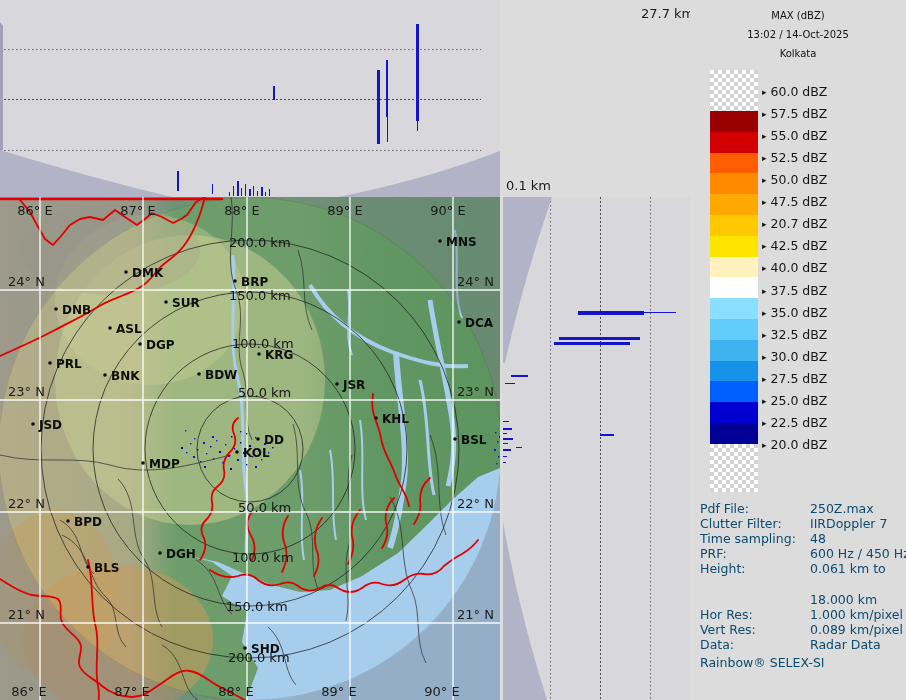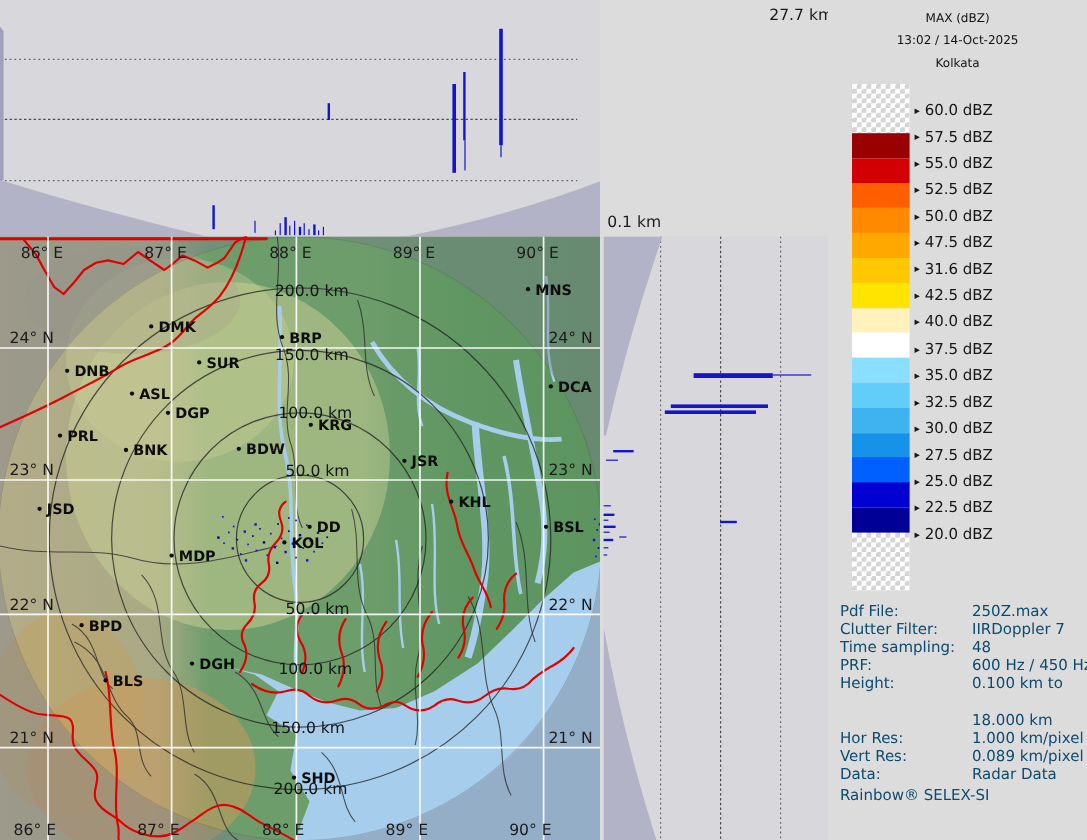--- a/index.html
+++ b/index.html
@@ -305,39 +305,39 @@
         <div class="swatch" style="top: 353px; height: 21.3px; background: rgb(0, 0, 150);"></div>
         <div class="swatch checker" style="top: 373.8px; height: 48px;"></div>
       </div>
     <div id="legend-labels" style="position: absolute; left: 0px; top: 0px;">
         <div class="lg-label" style="left: 72px; top: 84px;"><span class="lg-arrow">▸</span><span>60.0 dBZ</span></div>
         <div class="lg-label" style="left: 72px; top: 106.06px;"><span class="lg-arrow">▸</span><span>57.5 dBZ</span></div>
         <div class="lg-label" style="left: 72px; top: 128.12px;"><span class="lg-arrow">▸</span><span>55.0 dBZ</span></div>
         <div class="lg-label" style="left: 72px; top: 150.18px;"><span class="lg-arrow">▸</span><span>52.5 dBZ</span></div>
         <div class="lg-label" style="left: 72px; top: 172.24px;"><span class="lg-arrow">▸</span><span>50.0 dBZ</span></div>
         <div class="lg-label" style="left: 72px; top: 194.3px;"><span class="lg-arrow">▸</span><span>47.5 dBZ</span></div>
-        <div class="lg-label" style="left: 72px; top: 216.36px;"><span class="lg-arrow">▸</span><span>31.6 dBZ</span></div>
+        <div class="lg-label" style="left: 72px; top: 216.36px;"><span class="lg-arrow">▸</span><span>20.7 dBZ</span></div>
         <div class="lg-label" style="left: 72px; top: 238.42px;"><span class="lg-arrow">▸</span><span>42.5 dBZ</span></div>
         <div class="lg-label" style="left: 72px; top: 260.48px;"><span class="lg-arrow">▸</span><span>40.0 dBZ</span></div>
         <div class="lg-label" style="left: 72px; top: 282.54px;"><span class="lg-arrow">▸</span><span>37.5 dBZ</span></div>
         <div class="lg-label" style="left: 72px; top: 304.6px;"><span class="lg-arrow">▸</span><span>35.0 dBZ</span></div>
         <div class="lg-label" style="left: 72px; top: 326.66px;"><span class="lg-arrow">▸</span><span>32.5 dBZ</span></div>
         <div class="lg-label" style="left: 72px; top: 348.72px;"><span class="lg-arrow">▸</span><span>30.0 dBZ</span></div>
         <div class="lg-label" style="left: 72px; top: 370.78px; text-align: center;"><span class="lg-arrow">▸</span><span>27.5 dBZ</span></div>
         <div class="lg-label" style="left: 72px; top: 392.84px;"><span class="lg-arrow">▸</span><span>25.0 dBZ</span></div>
         <div class="lg-label" style="left: 72px; top: 414.9px;"><span class="lg-arrow">▸</span><span>22.5 dBZ</span></div>
         <div class="lg-label" style="left: 72px; top: 436.96px;"><span class="lg-arrow">▸</span><span>20.0 dBZ</span></div>
       </div>
     <div id="meta">
       <div id="meta-rows">
           <div class="meta-row"><span>Pdf File:</span><span class="meta-val">250Z.max</span></div>
           <div class="meta-row"><span>Clutter Filter:</span><span class="meta-val">IIRDoppler 7</span></div>
           <div class="meta-row"><span>Time sampling:</span><span class="meta-val">48</span></div>
           <div class="meta-row"><span>PRF:</span><span class="meta-val">600 Hz / 450 Hz</span></div>
-          <div class="meta-row"><span>Height:</span><span class="meta-val">0.100 km to</span></div>
+          <div class="meta-row"><span>Height:</span><span class="meta-val">0.061 km to</span></div>
           <div class="meta-val2">18.000 km</div>
           <div class="meta-row"><span>Hor Res:</span><span class="meta-val">1.000 km/pixel</span></div>
           <div class="meta-row"><span>Vert Res:</span><span class="meta-val">0.089 km/pixel</span></div>
           <div class="meta-row"><span>Data:</span><span class="meta-val">Radar Data</span></div>
         </div>
       <div id="meta-footer">Rainbow® SELEX-SI</div>
     </div>
   </div>
 <div class="vbar" style="left: 377px; top: 70px; width: 3px; height: 74px;"></div>
     <div class="vbar" style="left: 386px; top: 60px; width: 2px; height: 57px;"></div>

